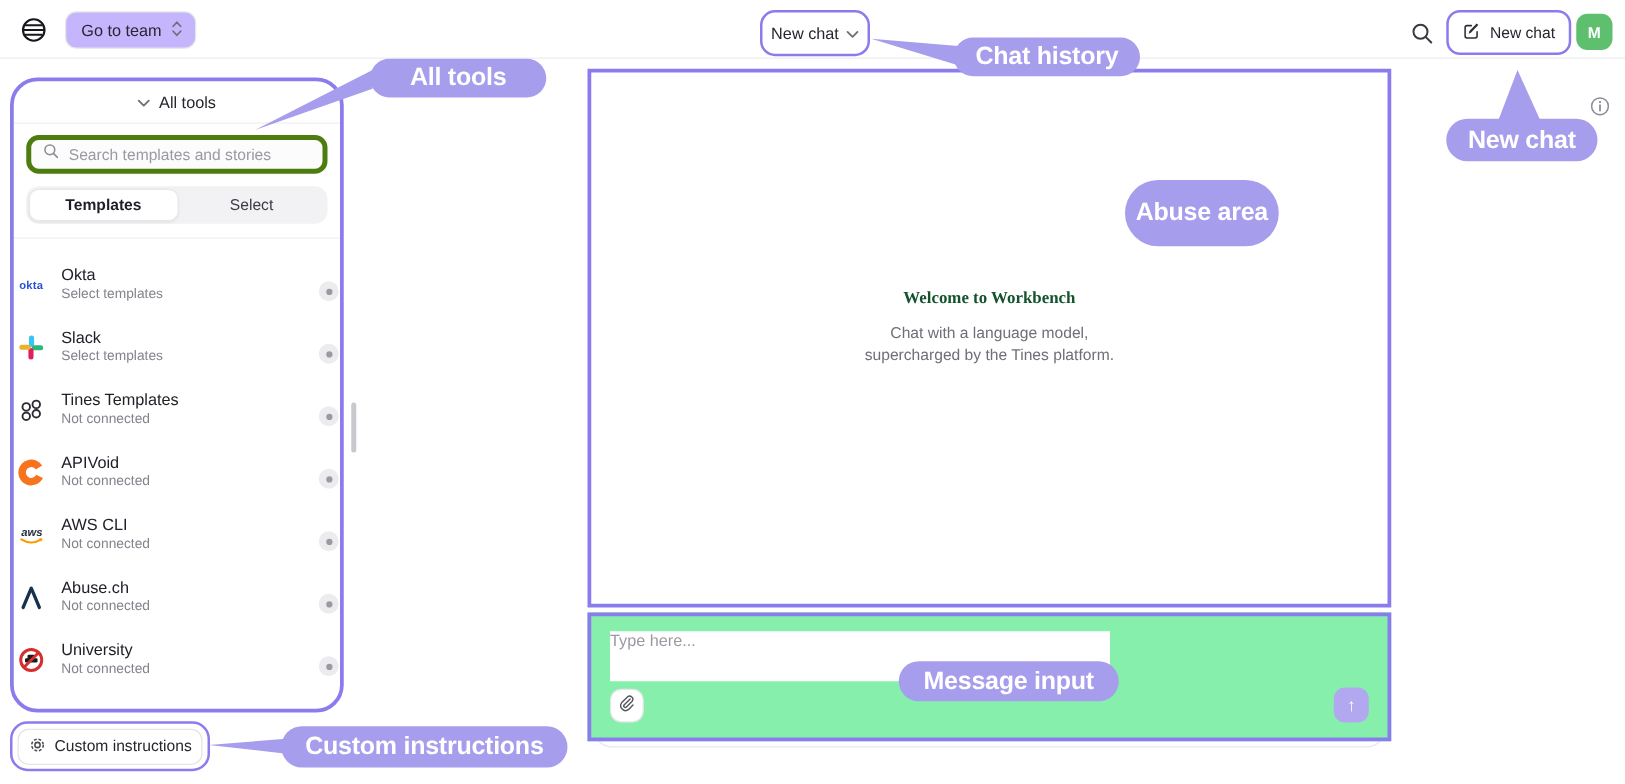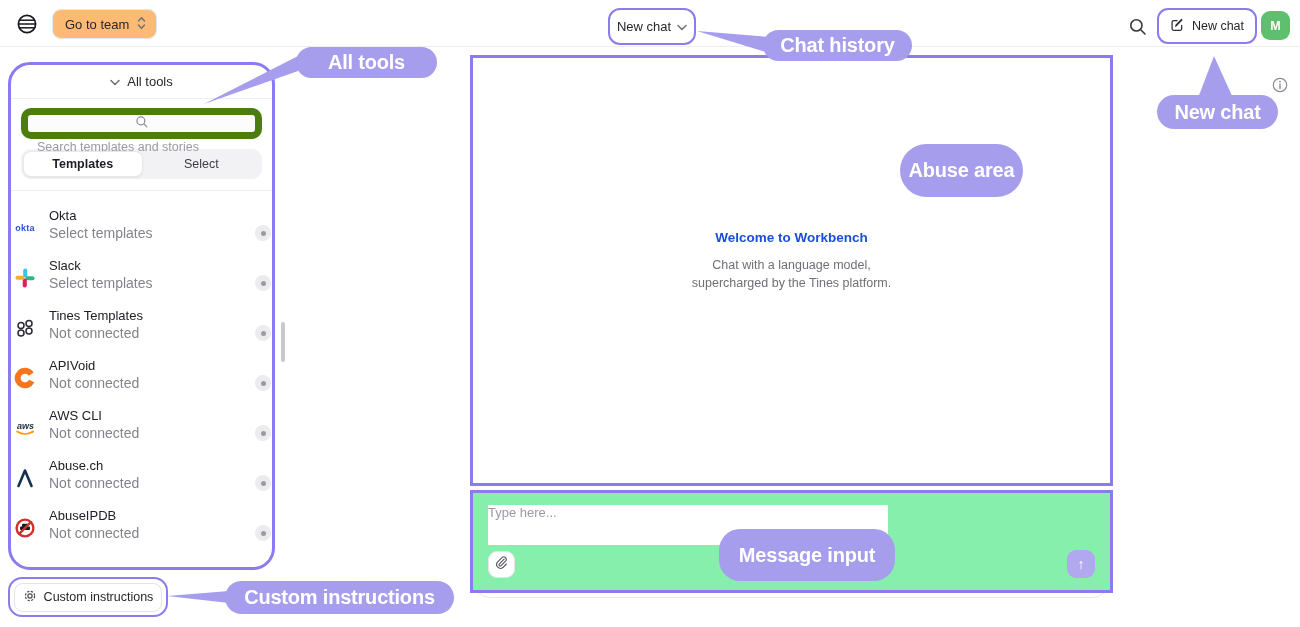--- a/index.html
+++ b/index.html
@@ -5,76 +5,76 @@
   * { margin:0; padding:0; box-sizing:border-box; }
   html,body { width:1300px; height:627px; overflow:hidden; background:#fff;
               font-family:"Liberation Sans", sans-serif; position:relative; }
 
   
   .topbar { position:absolute; left:0; top:0; width:1300px; height:47px;
             background:#fff; border-bottom:1px solid #ededf0; z-index:2; }
   .logo { position:absolute; left:16px; top:13px; width:22px; height:22px; }
   .team-select { position:absolute; left:52px; top:9px; height:30px; padding:0 10px 0 12px;
                  display:flex; align-items:center; gap:8px; border:1px solid #e7e7ea;
-                 border-radius:9px; background:#fdba74; font-size:13px; color:#26262e; cursor:pointer; }
+                 border-radius:9px; background:#c4b5fd; font-size:13px; color:#26262e; cursor:pointer; }
 
   .anno-box { border:2.5px solid #8b7cee; background:#fff; }
   .chat-select-anno { position:absolute; left:608px; top:8px; width:88px; height:37px;
                       border-radius:12px; display:flex; align-items:center; justify-content:center;
                       gap:6px; font-size:13px; color:#26262e; z-index:3; }
   .search-btn { position:absolute; left:1128px; top:17px; width:22px; height:22px; cursor:pointer; }
   .newchat-anno { position:absolute; left:1157px; top:8px; width:100px; height:36px;
                   border-radius:11px; display:flex; align-items:center; justify-content:center; z-index:3; }
   .newchat-btn { display:flex; align-items:center; gap:7px; font-size:12.5px; color:#26262e; cursor:pointer; }
   .avatar { position:absolute; left:1261px; top:11px; width:29px; height:29px; border-radius:9px;
             background:#5ec06e; color:#fff; font-size:12.5px; font-weight:bold;
             display:flex; align-items:center; justify-content:center; cursor:pointer; }
 
   
   .sidebar { position:absolute; left:8px; top:62px; width:267px; height:508px;
              border:3px solid #8b7cee; border-radius:22px; background:#fff; overflow:hidden; z-index:2; }
   .tools-filter { height:34px; display:flex; align-items:center; justify-content:center; gap:7px;
                   font-size:13px; color:#26262e; border-bottom:1px solid #efeff1; cursor:pointer; }
-  .search-wrap { margin:9px 10px 0 10px; height:31px; border:7px solid #4d7c0f; border-radius:10px;
-                 background:#fcfcfd; display:flex; align-items:center; padding:0 9px; gap:7px;flex-direction:column; }
+  .search-wrap { margin:9px 10px 0 10px; height:31px; border:4px solid #4d7c0f; border-radius:10px;
+                 background:#fcfcfd; display:flex; align-items:center; padding:0 9px; gap:7px; }
   .search-wrap input { border:none; outline:none; background:transparent; font-size:12.5px;
                        color:#3a3a43; width:100%; font-family:"Liberation Sans",sans-serif; }
   .search-wrap input::placeholder { color:#9a9aa3; }
   .tabs { margin:10px 10px 0 10px; height:30px; background:#f2f2f5; border-radius:10px;
           display:flex; padding:2px; }
   .tab { flex:1; display:flex; align-items:center; justify-content:center; font-size:12.5px;
          color:#3c3c45; border-radius:8px; cursor:pointer; }
   .tab.active { background:#fff; border:1px solid #e8e8eb; font-weight:bold; color:#1f1f27;
                 box-shadow:0 1px 2px rgba(0,0,0,.05); }
   .list-divider { margin-top:11px; border-top:1px solid #efeff1; }
   .tool-row { height:50px; display:flex; align-items:flex-end; padding:0 1px; gap:11px; cursor:pointer; }
   .tool-icon { width:26px; height:26px; flex:0 0 26px; display:flex; align-items:center; justify-content:center; }
   .tool-text { display:flex; flex-direction:column; gap:2px; }
   .tool-name { font-size:13px; color:#202028; }
-  .tool-status { font-size:14px; color:#83838c; }
+  .tool-status { font-size:11px; color:#83838c; }
   .tool-dot { margin-left:auto; width:16px; height:16px; border-radius:50%; background:#ececef;
               display:flex; align-items:center; justify-content:center; cursor:pointer; }
   .tool-dot::after { content:""; width:5px; height:5px; border-radius:50%; background:#9a9aa3; }
   .okta-txt { font-size:9px; font-weight:bold; color:#2b51d8; letter-spacing:.2px; }
 
   .scroll-thumb { position:absolute; left:281px; top:322px; width:4px; height:40px;
                   background:#c8c8cd; border-radius:2px; z-index:4; }
 
   
   .ci-anno { position:absolute; left:8px; top:577px; width:160px; height:40px;
              border-radius:14px; display:flex; align-items:center; justify-content:center; z-index:3; }
   .ci-btn { height:29px; width:148px; border:1px solid #e5e5e8; border-radius:9px; background:#fff;
             display:flex; align-items:center; justify-content:center; gap:7px; font-size:12.5px;
             color:#26262e; cursor:pointer; }
 
   
   .chat-area { position:absolute; left:470px; top:55px; width:643px; height:431px;
                border:3px solid #8b7cee; background:#fff; z-index:1; }
   .welcome { position:absolute; left:0; top:172px; width:100%; text-align:center; }
-  .welcome-title { font-size:13.5px; font-weight:bold; color:#1d4ed8; }
+  .welcome-title { font-size:13.5px; font-weight:bold; color:#14532d;font-family:Liberation Serif, serif; }
   .welcome-sub { margin-top:11px; font-size:12.5px; color:#6f6f78; line-height:1.45; }
 
   .input-under { position:absolute; left:474px; top:494px; width:635px; height:104px;
                  border:1px solid #e9e9ec; border-radius:16px; z-index:0; }
   .msg-input { position:absolute; left:470px; top:490px; width:643px; height:103px;
                border:3px solid #8b7cee; background:#86efac; z-index:1; }
   .msg-input textarea { position:absolute; left:15px; top:12px; width:400px; height:40px;
                         border:none; outline:none; resize:none; font-size:13px;
                         font-family:"Liberation Sans",sans-serif; color:#3a3a43; }
   .msg-input textarea::placeholder { color:#9a9aa3; }
@@ -88,21 +88,21 @@
   .info-icon { position:absolute; left:1272px; top:77px; width:16px; height:16px; z-index:2; }
 
   
   .callout { position:absolute; background:#a79ded; color:#fff; font-weight:bold; font-size:20px;
              display:flex; align-items:center; justify-content:center; border-radius:17px;
              z-index:10; letter-spacing:-.2px; }
   .co-alltools { left:296px; top:47px; width:141px; height:31px; }
   .co-chathistory { left:763px; top:30px; width:149px; height:31px; }
   .co-newchat { left:1157px; top:95px; width:121px; height:34px; }
   .co-chatarea { left:900px; top:144px; width:123px; height:53px; border-radius:27px; }
-  .co-msginput { left:719px; top:529px; width:176px; height:52px; border-radius:21px; }
+  .co-msginput { left:719px; top:529px; width:176px; height:32px; border-radius:21px; }
   .co-custominstr { left:225px; top:581px; width:229px; height:33px; }
   .pointer-layer { position:absolute; left:0; top:0; width:1300px; height:627px;
                    z-index:9; pointer-events:none; }
 </style>
 </head>
 <body>
 
 <div class="topbar">
   <span class="logo">
     <svg width="22" height="22" viewBox="0 0 22 22">
@@ -273,21 +273,21 @@
   <div class="tool-row">
     <span class="tool-icon">
       <svg width="20" height="20" viewBox="0 0 20 20">
         <circle cx="10" cy="10" r="8.4" fill="none" stroke="#d32f2f" stroke-width="2.4"></circle>
         <rect x="5" y="8.6" width="10" height="3.4" rx="1" fill="#1a1a1a"></rect>
         <rect x="7" y="5.8" width="6" height="3.4" rx="1" fill="#1a1a1a"></rect>
         <line x1="4.2" y1="15.8" x2="15.8" y2="4.2" stroke="#d32f2f" stroke-width="2.4" stroke-linecap="round"></line>
       </svg>
     </span>
     <span class="tool-text">
-      <span class="tool-name">AbuseIPDB</span>
+      <span class="tool-name">University</span>
       <span class="tool-status">Not connected</span>
     </span>
     <span class="tool-dot"></span>
   </div>
 
 </div>
 
 <div class="scroll-thumb"></div>
 
 <div class="ci-anno anno-box">

